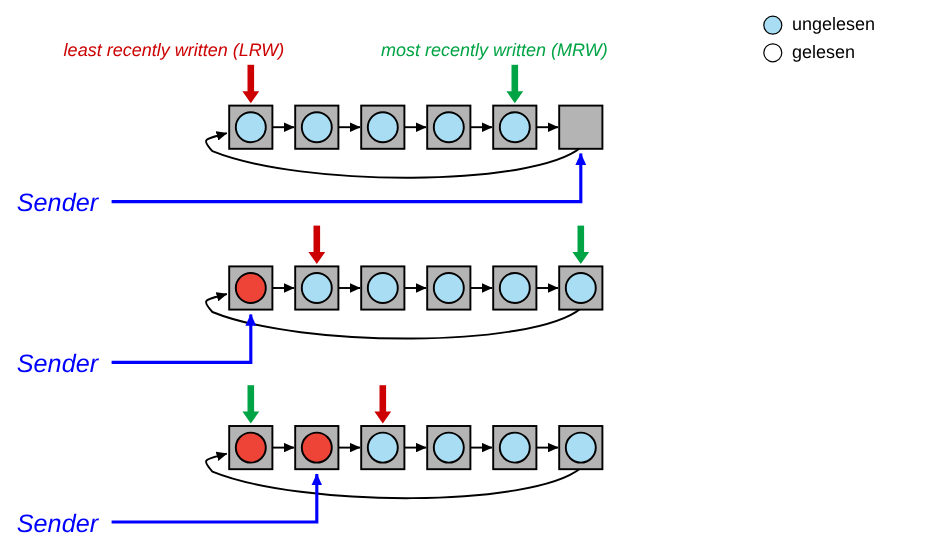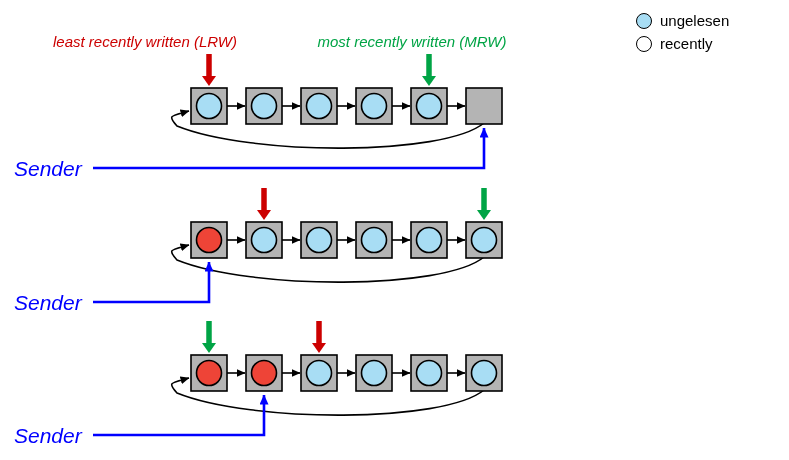--- a/index.html
+++ b/index.html
@@ -100,15 +100,15 @@
     <text x="14" y="443" fill="#0000ff" font-size="21" font-style="italic" font-family="Liberation Sans, sans-serif">Sender</text>
   </svg>
 
 <div id="legend">
   <div class="legend-row">
     <span class="swatch" style="background: rgb(168, 221, 244);"></span>
     <span class="legend-label">ungelesen</span>
   </div>
   <div class="legend-row">
     <span class="swatch" style="background: rgb(255, 255, 255);"></span>
-    <span class="legend-label">recently</span>
+    <span class="legend-label">gelesen</span>
   </div>
 </div>
 
 </body></html>

